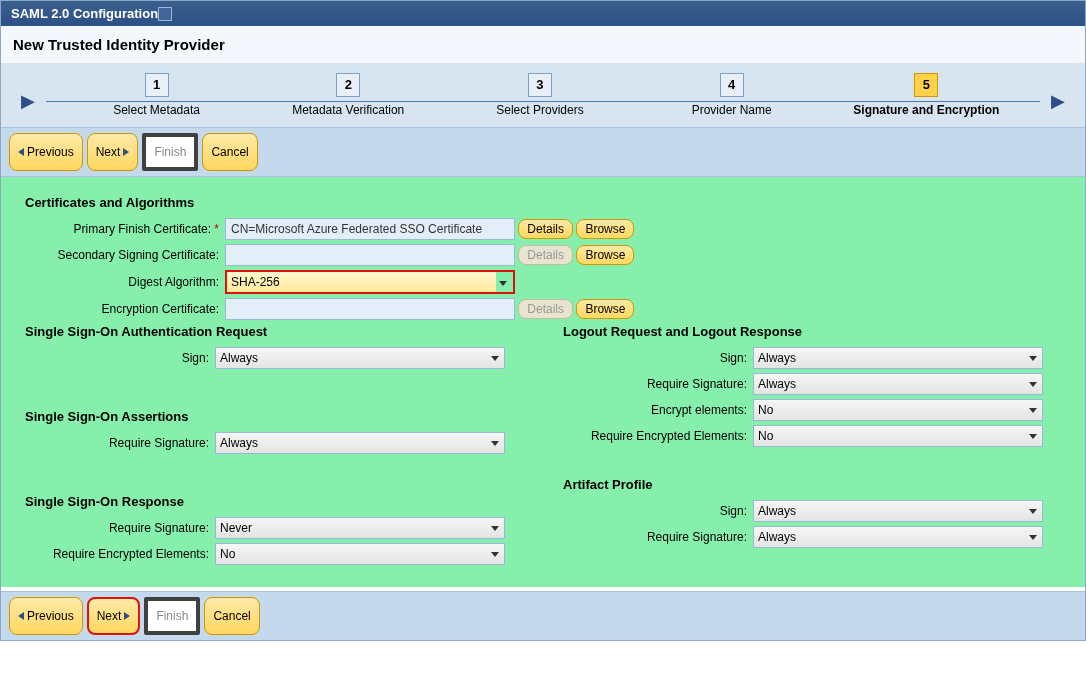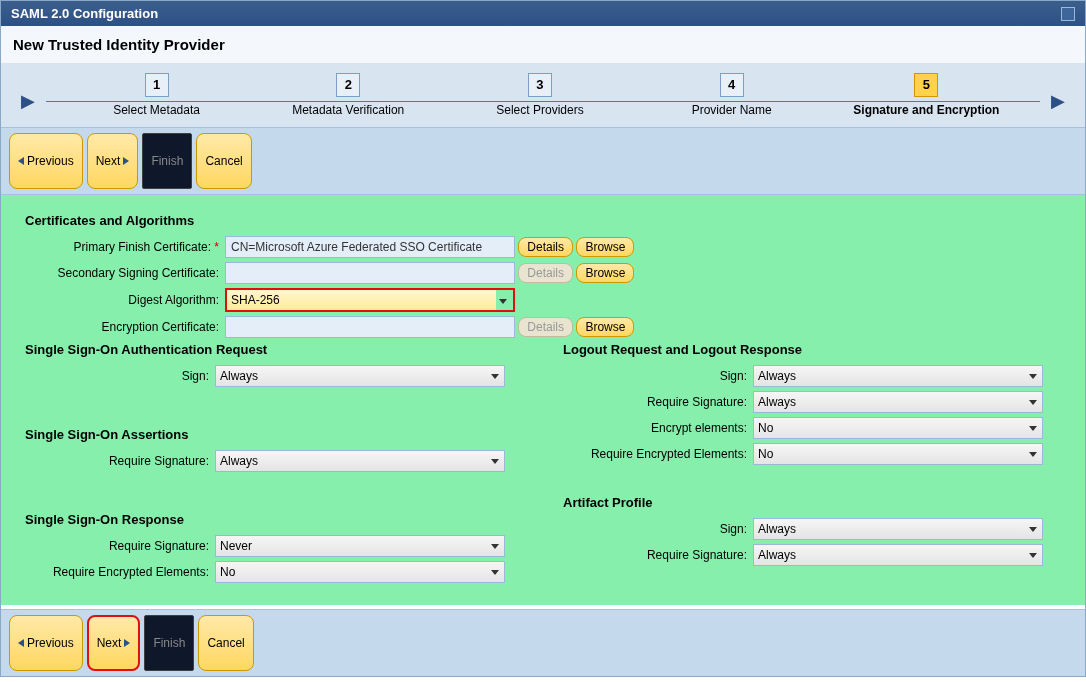--- a/index.html
+++ b/index.html
@@ -1,32 +1,32 @@
 <!DOCTYPE html>
 <html><head>
 <meta charset="utf-8">
 <style>
 * { box-sizing: border-box; margin: 0; padding: 0; }
 body { font-family: Arial, sans-serif; font-size: 12px; color: #000; background: #fff; }
 .window { width: 1086px; border: 1px solid #8aa9c9; background: #fff; }
-.titlebar { background: linear-gradient(to bottom, #3b5f8c, #2d5086); color: #fff; padding: 5px 10px; font-weight: bold; font-size: 13px; display: flex; justify-content: space-between; align-items: center; }
+.titlebar { background: linear-gradient(to bottom, #3b5f8c, #2d5086); color: #fff; padding: 5px 10px; font-weight: bold; font-size: 13px; display: flex; align-items: center; }
 .titlebar-icon { width: 14px; height: 14px; border: 1px solid #9bb8d8; background: #3f669a; }
 .subtitle { font-size: 15px; font-weight: bold; padding: 10px 12px; background: #f4f8fc; }
 .wizard { background: #d8e4f0; padding: 10px 20px; border-bottom: 1px solid #a8c0db; position: relative; }
 .wizard-line { position: absolute; top: 38px; left: 45px; right: 45px; height: 1px; background: #4e7bab; z-index: 0; }
 .wizard-steps { display: flex; align-items: flex-start; justify-content: space-between; position: relative; z-index: 1; }
 .arrow-start, .arrow-end { color: #2d5086; font-size: 18px; margin-top: 17px; }
 .step { text-align: center; min-width: 140px; position: relative; }
 .step-box { display: inline-block; width: 24px; height: 24px; line-height: 22px; border: 1px solid #7aa0c7; background: #e8eff7; font-weight: bold; font-size: 13px; margin-bottom: 6px; }
 .step.active .step-box { background: #ffd24a; border-color: #cc9a00; }
 .step.active .step-label {font-weight: bold; }
 .step-label { font-size: 12px; color: #000; }
 .toolbar { background: #c5d9ed; padding: 5px 8px; border-bottom: 1px solid #a8c0db; display: flex; gap: 4px; }
 .btn-yellow { background: linear-gradient(to bottom, #ffe9a8, #ffd760); border: 1px solid #cc9a00; padding: 2px 8px; font-size: 12px; cursor: pointer; border-radius: 8px; display: inline-flex; align-items: center; gap: 3px; }
-.btn-gray { background: #0f172a; border: 1px solid #404040; padding: 20px 8px; font-size: 12px; color: #888; cursor: not-allowed; border-radius: 2px; }
+.btn-gray { background: #ffffff; border: 4px solid #404040; padding: 8px 8px; font-size: 12px; color: #888; cursor: not-allowed; border-radius: 2px; }
 .btn-yellow.disabled { background: #e8e4d0; border-color: #c0bca0; color: #999; cursor: not-allowed; }
 .triangle-left { display: inline-block; width: 0; height: 0; border-top: 4px solid transparent; border-bottom: 4px solid transparent; border-right: 6px solid #2d5086; }
 .triangle-right { display: inline-block; width: 0; height: 0; border-top: 4px solid transparent; border-bottom: 4px solid transparent; border-left: 6px solid #2d5086; }
 .highlighted-red { border: 2px solid #e01010 !important; }
 .content { padding: 18px 24px; background: #86efac; }
 .section-title { font-weight: bold; font-size: 13px; margin-bottom: 8px; }
 .form-row { display: flex; align-items: center; margin-bottom: 4px; }
 .form-row label { width: 200px; text-align: right; padding-right: 6px; font-size: 12px; }
 .req { color: #c00; }
 .text-field { width: 290px; height: 22px; border: 1px solid #9bb8d8; background: #e4eef8; padding: 2px 5px; font-size: 12px; }

